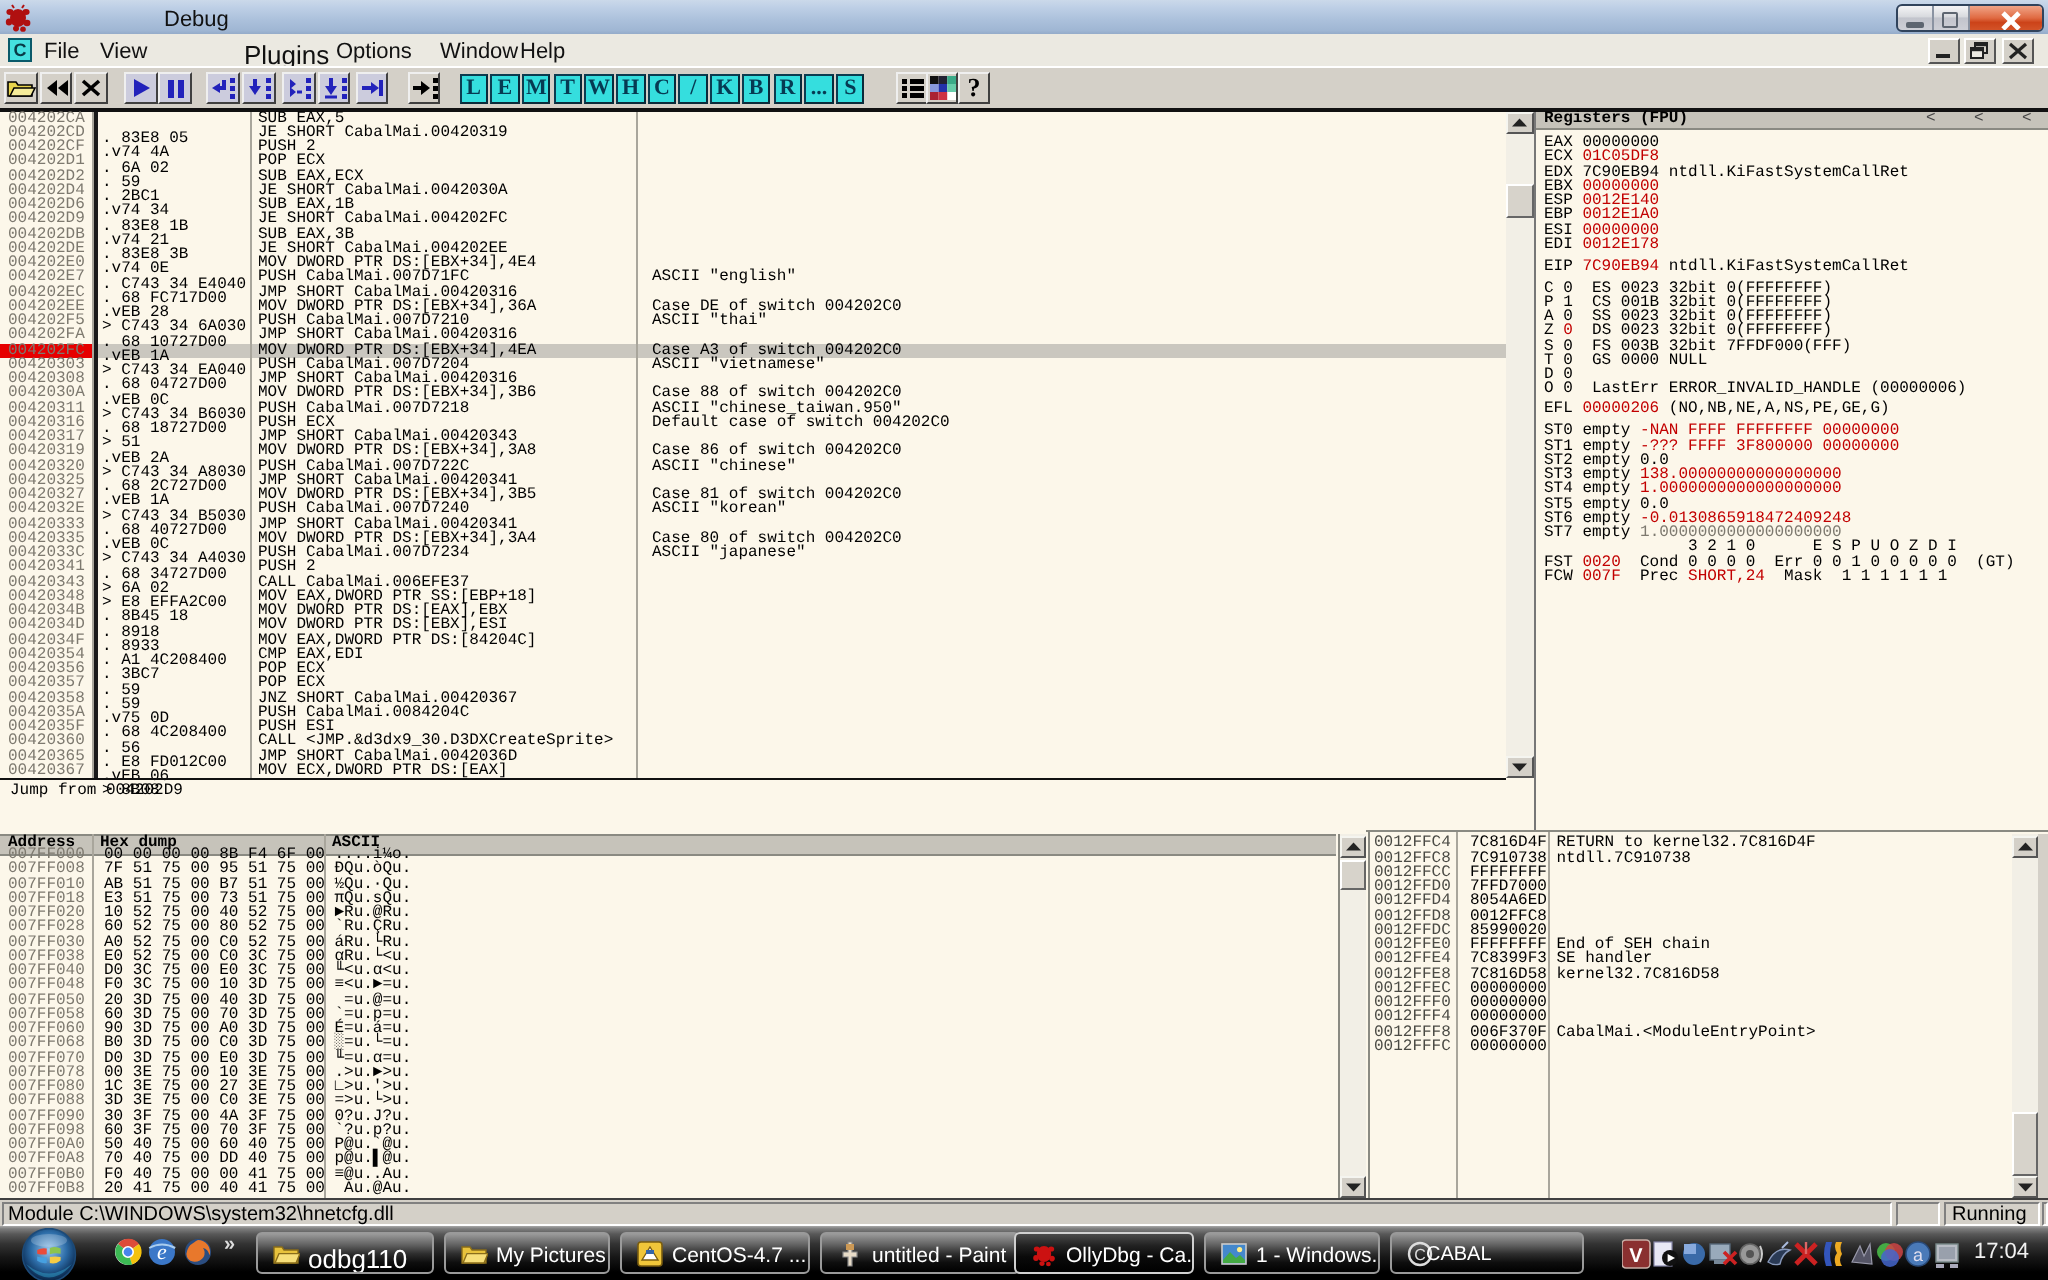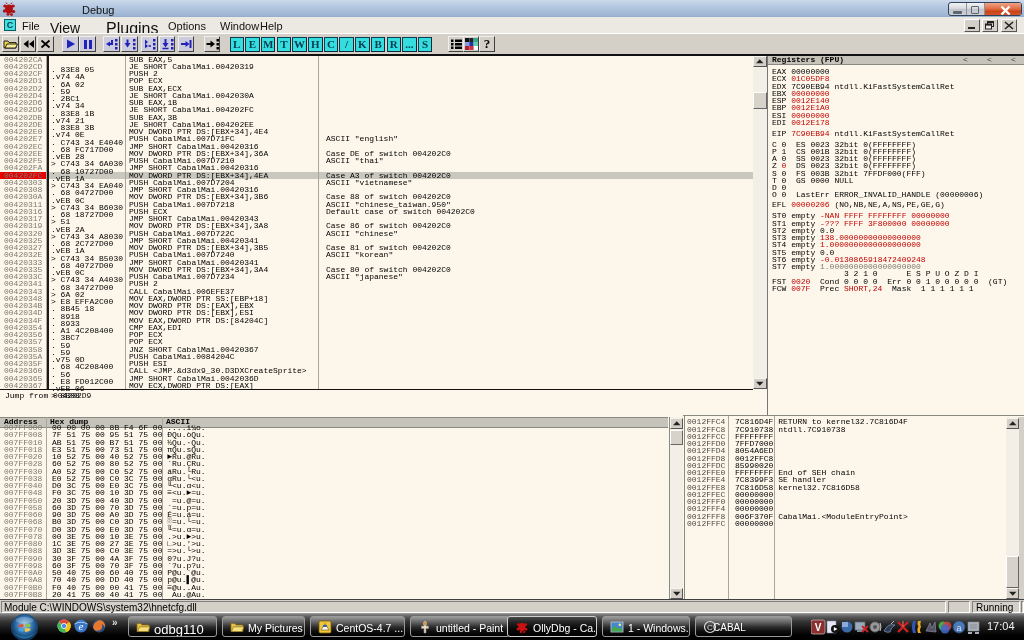--- a/index.html
+++ b/index.html
@@ -30,23 +30,23 @@
 <div class="ab" style="left:4px;top:8px;width:9px;height:3px;background:#5d6570;border-radius:1px"></div>
 <div class="ab" style="left:22px;top:3px;width:8px;height:8px;border:1.5px solid #5d6570;border-radius:1px"></div>
 <svg class="ab" style="left:50px;top:2.5px" width="13" height="11" viewBox="0 0 13 11">
         <path d="M2.5 1.5 L10.5 9.5 M10.5 1.5 L2.5 9.5" stroke="#fff" stroke-width="2.4"></path>
       </svg>
 </div>
   </div>
 <div class="ab" style="left:0;top:17px;width:1024px;height:16px;background:#ebe9e1"></div>
 <div class="ab" style="left:4px;top:19px;width:12px;height:12px;background:#45e0e0;border:1px solid #0a5a6a;color:#083a46;font-size:9px;font-weight:bold;text-align:center;line-height:11px">C</div>
 <div class="ab" style="left:22px;top:20px;font-size:11px;color:#111">File</div>
-<div class="ab" style="left:50px;top:20px;font-size:14px;color:#111">View</div>
+<div class="ab" style="left:50px;top:20px;font-size:11px;color:#111">View</div>
 <div class="ab" style="left:82px;top:4px;font-size:11px;color:#111">Debug</div>
-<div class="ab" style="left:106px;top:20px;font-size:16px;color:#111">Plugins</div>
+<div class="ab" style="left:122px;top:20px;font-size:13px;color:#111">Plugins</div>
 <div class="ab" style="left:168px;top:20px;font-size:11px;color:#111">Options</div>
 <div class="ab" style="left:220px;top:20px;font-size:11px;color:#111">Window</div>
 <div class="ab" style="left:260px;top:20px;font-size:11px;color:#111">Help</div>
 <div class="btn3" style="left:964px;top:19px;width:16px;height:13px"></div>
 <div class="btn3" style="left:982px;top:19px;width:16px;height:13px"></div>
 <div class="btn3" style="left:1001px;top:19px;width:16px;height:13px"></div>
 <div class="ab" style="left:968px;top:27px;width:7px;height:2px;background:#222"></div>
 <svg class="ab" style="left:985px;top:21px" width="10" height="9" viewBox="0 0 10 9">
     <rect x="2.5" y="0.5" width="6" height="5" fill="none" stroke="#222" stroke-width="1"></rect>
     <rect x="2.5" y="0.5" width="6" height="1.6" fill="#222"></rect>

